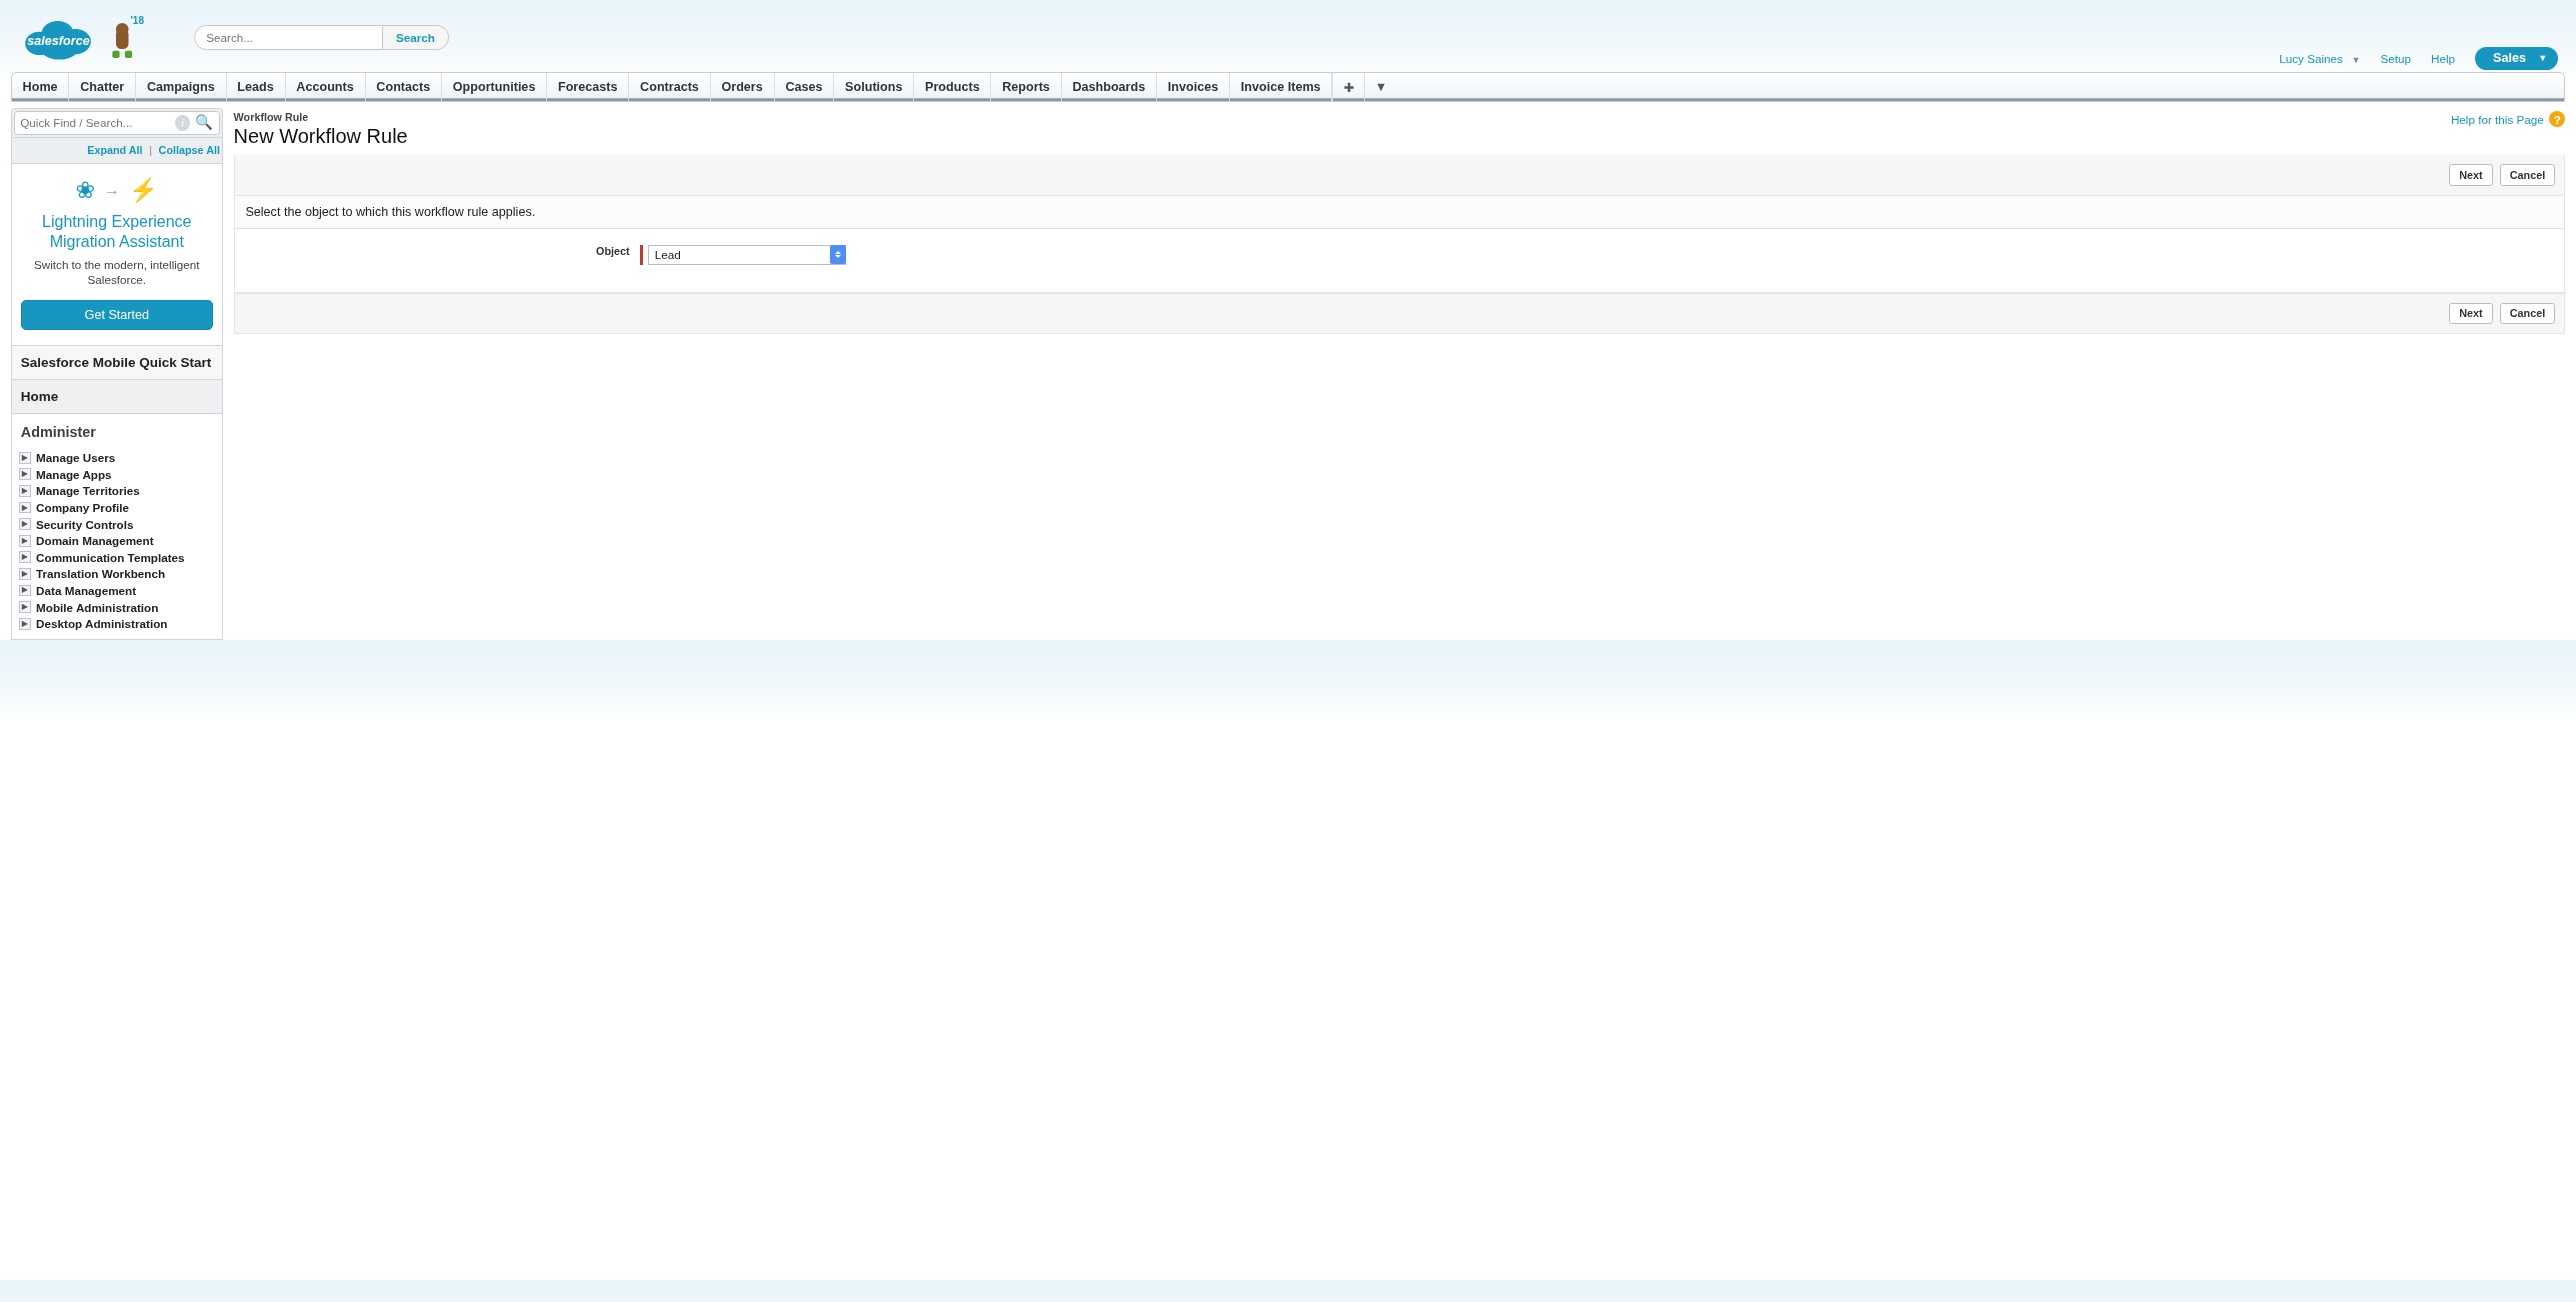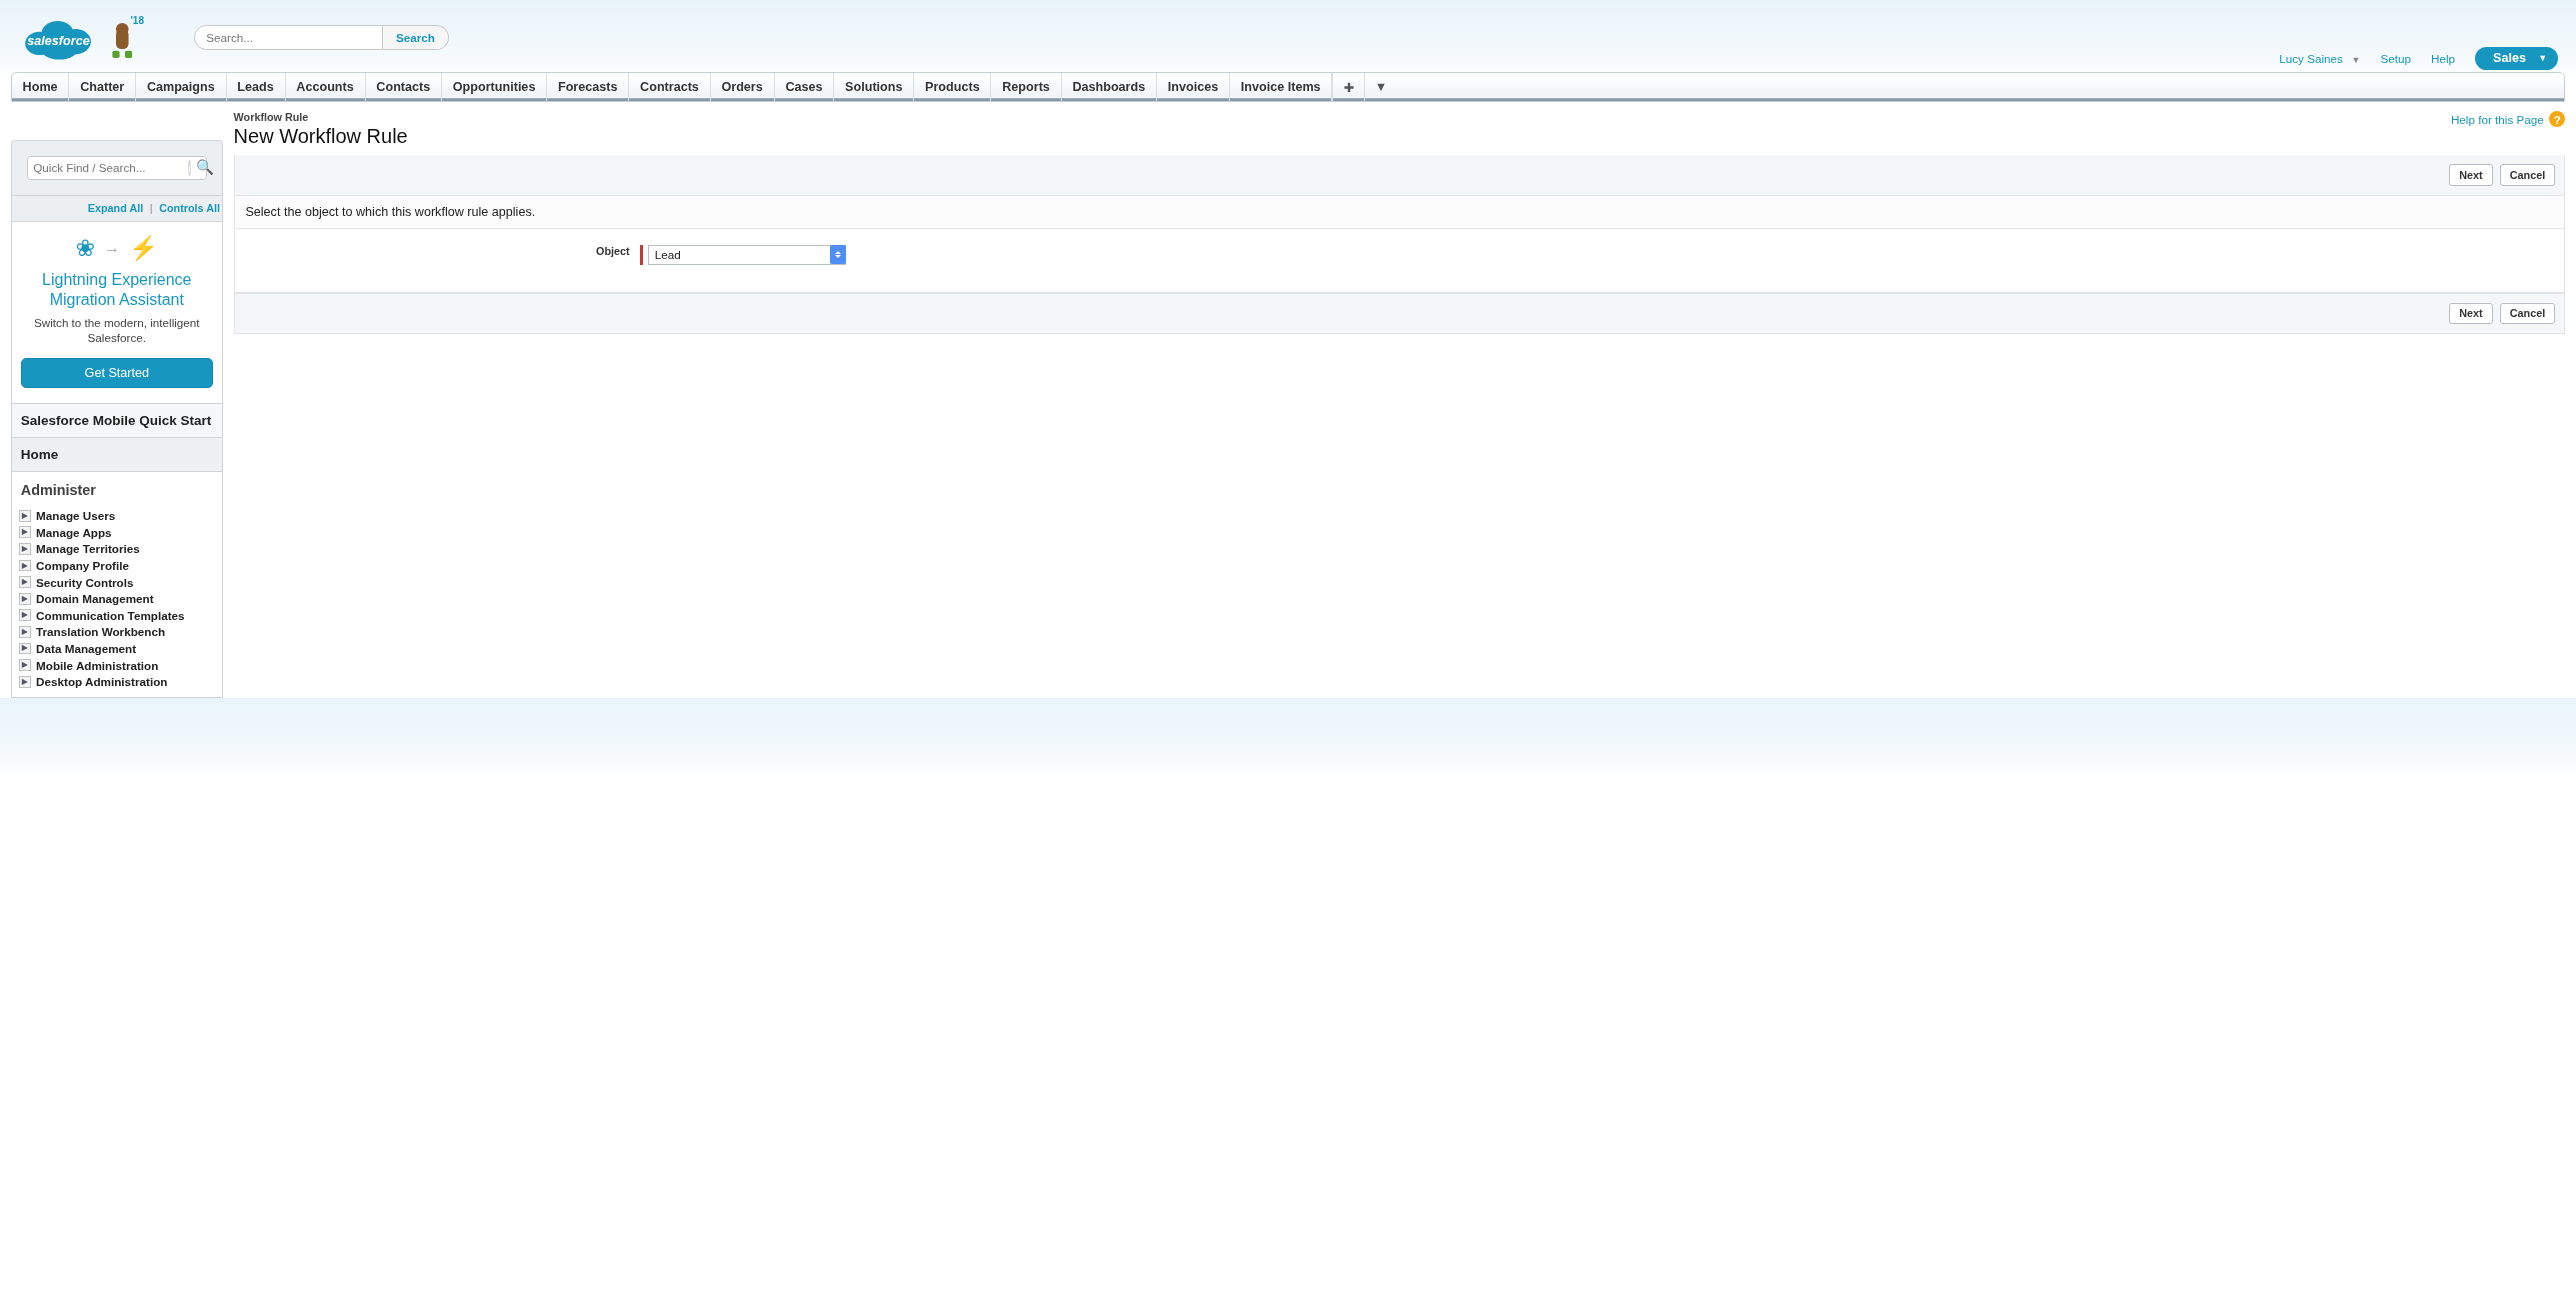--- a/index.html
+++ b/index.html
@@ -109,23 +109,22 @@
     margin: 5.4px 10.8px 0 10.8px;
     gap: 10.8px;
   }
   .sidebar {
     width: 212px;
     flex-shrink: 0;
   }
   .sb-search-box {
     background: #eceff1;
     border: 0.9px solid #d0d5d9;
-    padding: 15px;
+    padding: 2px;
     border-radius: 3.6px 3.6px 0 0;
-    margin-top: 32px;
   }
   .sb-search-inner {
     display:flex; align-items:center;
     background:#fff; border:0.9px solid #c8c8c8; border-radius:3.6px;
     padding: 2.7px 5.4px;
   }
   .sb-search-inner input {
     flex:1; border:none; outline:none; font-size:11.7px; color:#333;
   }
   .sb-search-inner .info-circ {
@@ -318,21 +317,21 @@
     <div class="sb-search-box">
       <div class="sb-search-inner">
         <input placeholder="Quick Find / Search..." style="">
         <span class="info-circ">i</span>
         <span class="mag">🔍</span>
       </div>
     </div>
     <div class="sb-links">
       <a>Expand All</a>
       <span class="sep">|</span>
-      <a>Controls All</a>
+      <a>Collapse All</a>
     </div>
 
     <div class="sb-card">
       <div class="lex-icons">
         <span>❀</span>
         <span style="color:#9aa2a9;font-size:16px">→</span>
         <span>⚡</span>
       </div>
       <div class="lex-title">Lightning Experience Migration Assistant</div>
       <div class="lex-sub">Switch to the modern, intelligent Salesforce.</div>

